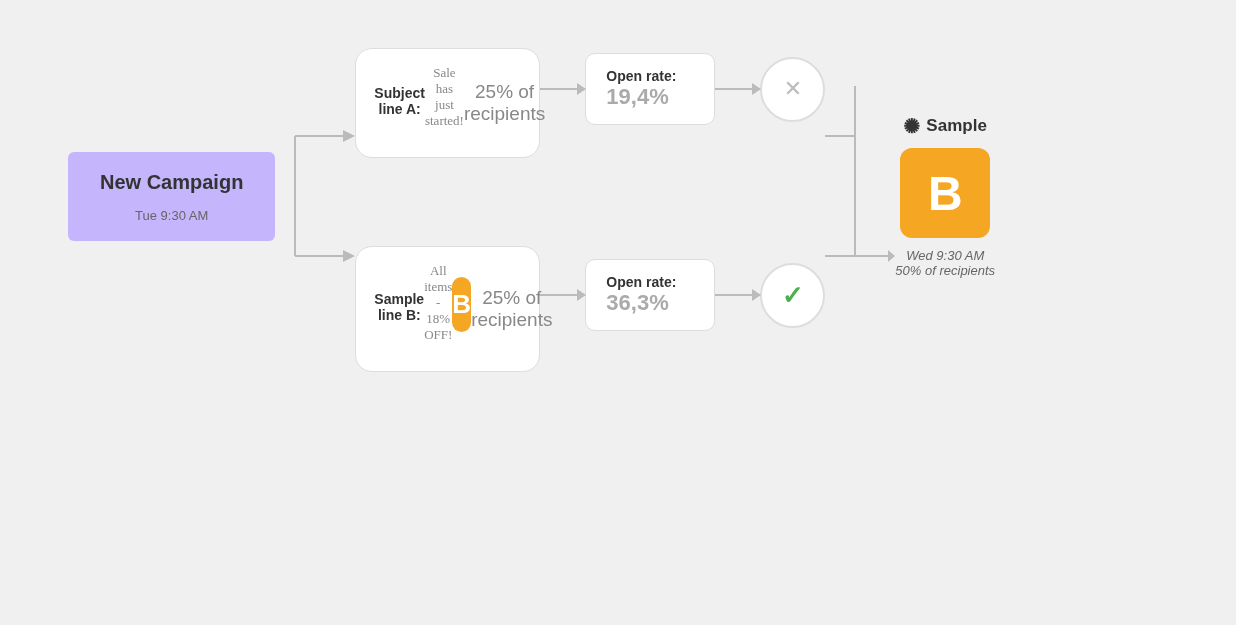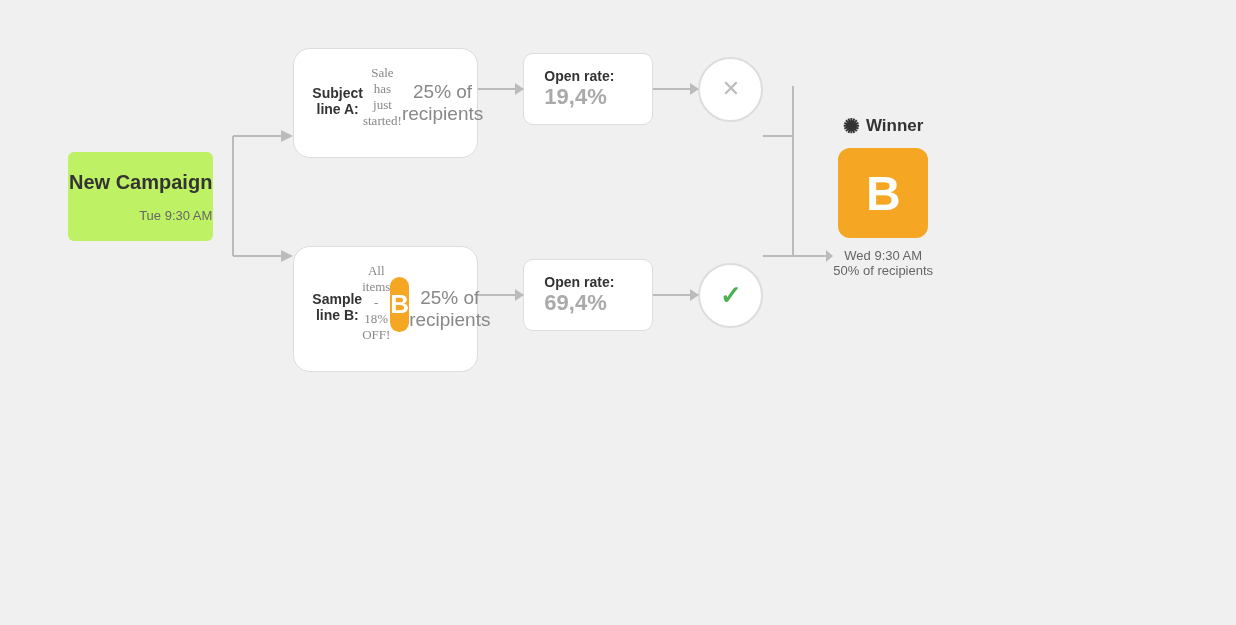--- a/index.html
+++ b/index.html
@@ -35,25 +35,25 @@
     .diagram {
       display: flex;
       align-items: center;
       gap: 0;
       width: 100%;
       max-width: 1100px;
     }
 
     
     .campaign-box {
-      background: #bef264;
+      background: #c4b5fd;
       border-radius: 6px;
-      padding: 18px 1px;
+      padding: 18px 32px;
       min-width: 120px;
-      text-align: right;
+      text-align: center;
     }
 
     .campaign-box .campaign-title {
       font-size: 20px;
       font-weight: 700;
       color: #333;
       line-height: 1.2;
     }
 
     .campaign-box .campaign-time {
@@ -199,20 +199,21 @@
       font-size: 48px;
       font-weight: 700;
       color: #fff;
       margin-bottom: 10px;
     }
 
     .winner-time {
       font-size: 13px;
       color: #666;
       text-align: center;
+      font-style: italic;
     }
 
     
     .branches {
       display: flex;
       flex-direction: column;
       gap: 60px;
     }
 
     .branch-row {
@@ -308,21 +309,21 @@
           <div class="subject-text">All items - 18% OFF!</div>
 
           <div class="icon-b-square">B</div>
           <div class="recipients-label">25% of recipients</div>
         </div>
 
         <div class="between-arrow"></div>
 
         <div class="open-rate-box">
           <div class="open-rate-title">Open rate:</div>
-          <div class="open-rate-value">69,4%</div>
+          <div class="open-rate-value">36,3%</div>
         </div>
 
         <div class="between-arrow"></div>
 
         <div class="result-circle">
           <span class="check-icon">✓</span>
         </div>
       </div>
 
     </div>
@@ -337,21 +338,21 @@
       <line x1="30" y1="180" x2="65" y2="180" stroke="#bbb" stroke-width="2"></line>
 
       <polygon points="63,174 70,180 63,186" fill="#bbb"></polygon>
 
       <line x1="30" y1="60" x2="30" y2="10" stroke="#bbb" stroke-width="2" stroke-dasharray="0"></line>
     </svg>
 
     <div class="winner-section">
       <div class="winner-label-row">
         <span class="winner-icon">✺</span>
-        <span>Winner</span>
+        <span>Sample</span>
       </div>
       <div class="winner-b-box">B</div>
       <div class="winner-time">
         <span>Wed 9:30 AM</span><br>
         <span>50% of recipients</span>
       </div>
     </div>
 
   </div>
 </div>

